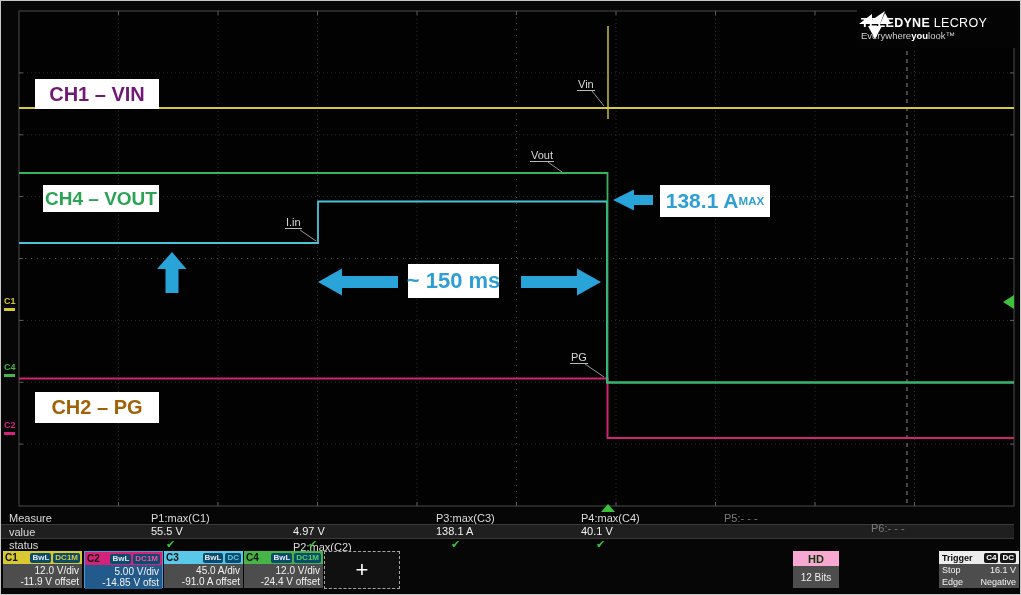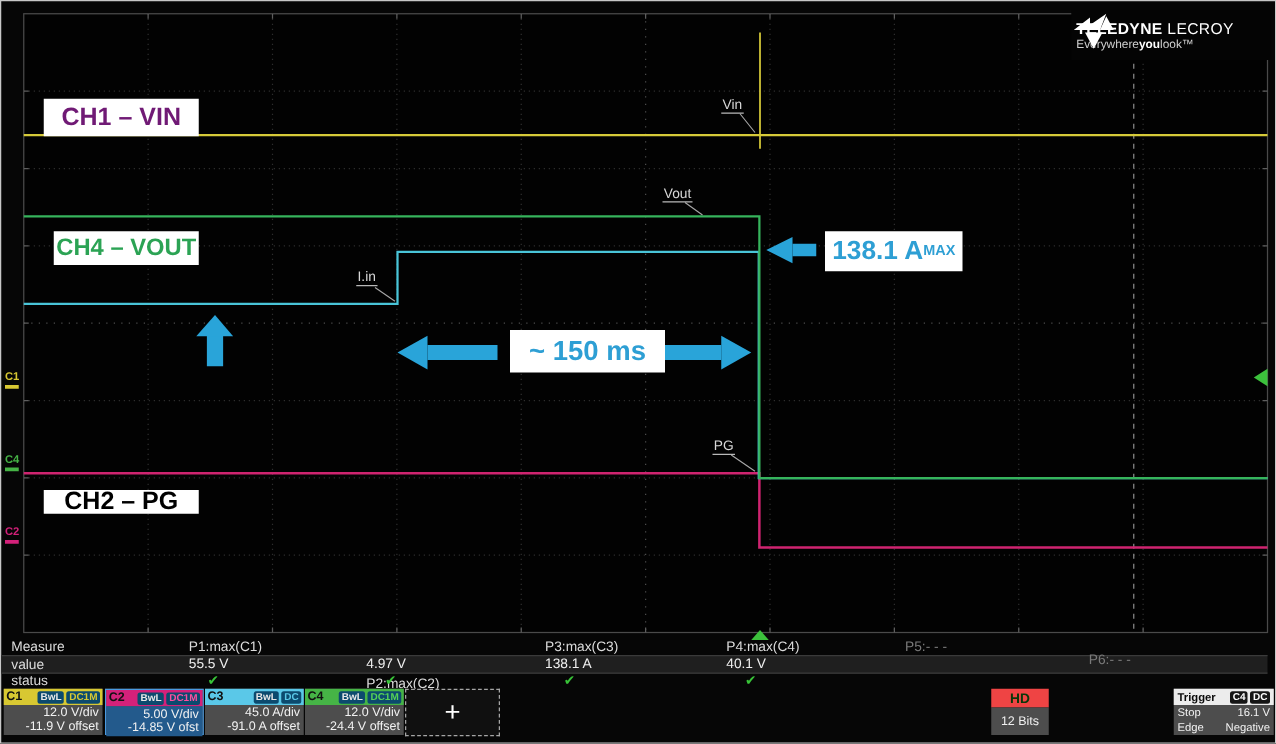--- a/index.html
+++ b/index.html
@@ -44,21 +44,21 @@
   .ch4 .head{background:#46b446;} .ch4 .badge.coup{color:#56d456;}
   .badge.bw{color:#e8e8e8;}
   .chbox.selected{border:1px solid #4a9ae0;}
   .chbox.selected .body{background:#235a8c;}
   #add-box{
     position:absolute;top:550px;left:323px;width:74px;height:36px;border:1px dashed #a5a5a5;
     background:#101010;color:#fff;font-size:22px;display:flex;align-items:center;justify-content:center;
   }
   
   #hd-box{position:absolute;left:792px;top:550px;width:46px;height:37px;}
-  #hd-badge{height:15px;background:#ef4444;color:#093809;font-size:11px;font-weight:bold;display:flex;align-items:center;justify-content:center;}
+  #hd-badge{height:15px;background:#f9a8d4;color:#093809;font-size:11px;font-weight:bold;display:flex;align-items:center;justify-content:center;}
   #hd-bits{height:22px;background:#4d4d4d;color:#f0f0f0;font-size:10px;display:flex;align-items:center;justify-content:center;}
   .acq{position:absolute;top:550px;height:37px;box-sizing:border-box;background:#4d4d4d;}
   .acq .head{height:13px;background:#ececec;color:#0a0a0a;display:flex;align-items:center;padding:0 3px;box-sizing:border-box;}
   .acq .head .t{font-size:9px;font-weight:bold;flex:1;}
   .acq .head .v{font-size:9px;font-weight:bold;}
   .acq .row{display:flex;justify-content:space-between;padding:0 3px;font-size:9px;color:#f2f2f2;line-height:12px;}
   .acq .badge{background:#161616;color:#fff;font-weight:bold;}
   
   #logo{position:absolute;left:856px;top:7px;width:160px;height:40px;background:#040404;display:flex;align-items:center;}
   #logo-text{margin-left:4px;}
@@ -138,28 +138,28 @@
       <div id="tagline"><span>Everywhere</span><b>you</b><span>look™</span></div>
     </div>
   </div>
 
   <div class="callout" style="left:34px;top:78px;width:124px;height:30px;font-size:20px;color:#701a75;">
     <span>CH1 – VIN</span>
   </div>
   <div class="callout" style="left:42px;top:184px;width:116px;height:27px;font-size:19px;color:#2ba354;">
     <span>CH4 – VOUT</span>
   </div>
-  <div class="callout" style="left:34px;top:391px;width:124px;height:19px;font-size:20px;color:#000000;">
+  <div class="callout" style="left:34px;top:391px;width:124px;height:31px;font-size:20px;color:#a16207;">
     <span>CH2 – PG</span>
   </div>
   <div class="callout blue" style="left:659px;top:184px;width:110px;height:32px;font-size:21px;">
     <span>138.1 A</span>
       <span class="subtxt">MAX</span>
   </div>
-  <div class="callout blue" style="left:407px;top:263px;width:124px;height:34px;font-size:22px;">
+  <div class="callout blue" style="left:407px;top:263px;width:91px;height:34px;font-size:22px;">
     <span>~ 150 ms</span>
   </div>
 
   <div class="trace-label" style="left:576px;top:77px;">Vin</div>
   <div class="trace-label" style="left:529px;top:148px;">Vout</div>
   <div class="trace-label" style="left:284px;top:215px;">I.in</div>
   <div class="trace-label" style="left:569px;top:350px;">PG</div>
 
   <div class="edge-marker" style="left:3px;top:296px;color:#d8c832;">
     <span>C1</span>

